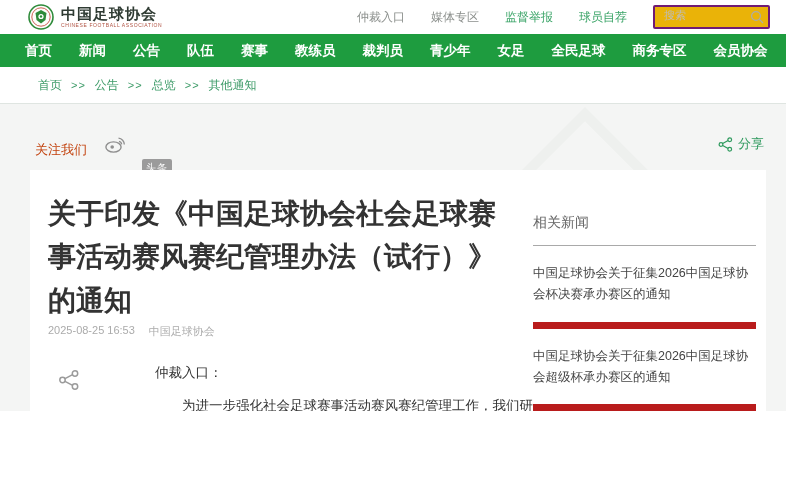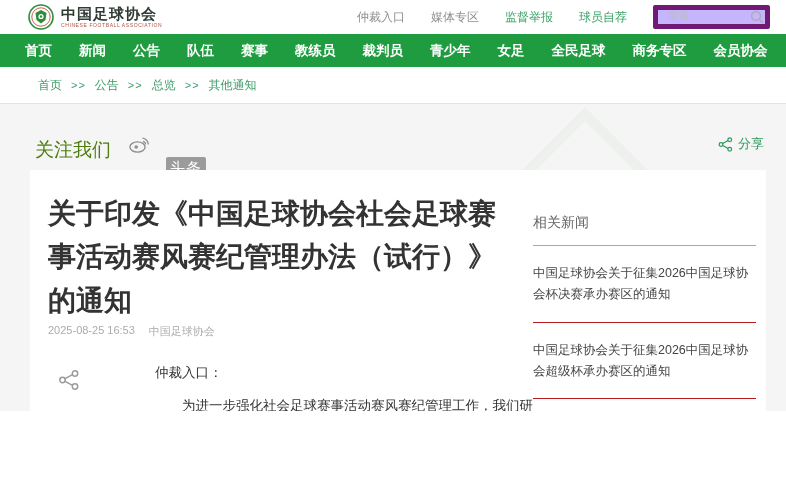--- a/index.html
+++ b/index.html
@@ -11,42 +11,42 @@
   .top-header { height: 34px; display: flex; align-items: center; justify-content: space-between; padding: 0 16px 0 28px; background: #fff; }
   .logo { display: flex; align-items: center; gap: 7px; }
   .logo-badge { width: 26px; height: 26px; }
   .logo-text-wrap { line-height: 1; }
   .logo-title { font-size: 15px; font-weight: bold; color: #2f3b33; letter-spacing: 1px; }
   .logo-sub { font-size: 5px; color: #b05242; letter-spacing: 0.6px; margin-top: 2px; }
   .top-links { display: flex; align-items: center; gap: 26px; }
   .top-link { font-size: 12px; color: #8b8f8c; text-decoration: none; cursor: pointer; }
   .top-link.hl { color: #3aa467; }
   .search-box { position: relative; width: 117px; height: 24px; }
-  .search-box input { width: 100%; height: 100%; border: 5px solid #701a75; background: #c4b5fd; border-radius: 2px; padding: 0 26px 4px 9px; font-size: 11px; color: #555; outline: none; font-family: inherit; }
+  .search-box input { width: 100%; height: 100%; border: 2px solid #701a75; background: #eab308; border-radius: 2px; padding: 0 26px 4px 9px; font-size: 11px; color: #555; outline: none; font-family: inherit; }
   .search-box input::placeholder { color: #bdbdbd; }
   .search-icon { position: absolute; right: 6px; top: 5px; width: 14px; height: 14px; cursor: pointer; }
 
   
   .main-nav { height: 33px; background: #1e9c3f; display: flex; align-items: center; gap: 27px; padding-left: 25px; white-space: nowrap; overflow: hidden; }
   .nav-item { color: #fff; font-size: 13.5px; font-weight: bold; text-decoration: none; cursor: pointer; flex: 0 0 auto; }
 
   
   .breadcrumb-bar { height: 37px; background: #fff; display: flex; align-items: center; padding-left: 38px; border-bottom: 1px solid #dfe5e1; }
   .breadcrumb { display: flex; align-items: center; gap: 9px; font-size: 12px; color: #3d9b68; }
   .crumb { color: #3d9b68; text-decoration: none; cursor: pointer; }
   .crumb-sep { color: #3d9b68; font-size: 11px; letter-spacing: 1px; }
 
   
   .content-area { position: relative; height: 395px; background: #f4f5f4; padding-top: 28px; }
   .ghost-diamond { position: absolute; left: 520px; top: 30px; width: 130px; height: 130px; border: 10px solid rgba(170,180,172,0.07); transform: rotate(45deg); }
 
   .follow-bar { display: flex; align-items: center; margin: 0 22px 14px 35px; height: 24px; }
-  .follow-label { font-size: 19px; color: #4d7c0f; margin-right: 18px; margin-top: 12px; }
+  .follow-label { font-size: 13px; color: #c2410c; margin-right: 18px; margin-top: 12px; }
   .weibo-icon { width: 21px; height: 18px; margin-right: 16px; cursor: pointer; }
-  .toutiao-badge { background: #9b9b9b; color: #fff; font-size: 15px; padding: 2px 4px; border-radius: 2px; cursor: pointer; letter-spacing: 1px; margin-top: 48px; }
+  .toutiao-badge { background: #9b9b9b; color: #fff; font-size: 10px; padding: 2px 4px; border-radius: 2px; cursor: pointer; letter-spacing: 1px; margin-top: 48px; }
   .follow-spacer { flex: 1; }
   .share-chip { display: flex; align-items: center; gap: 5px; cursor: pointer; }
   .share-chip-icon { width: 15px; height: 15px; }
   .share-chip-label { font-size: 13px; color: #2f9a5e; }
 
   
   .card { position: relative; display: flex; margin: 0 20px 0 30px; background: #fff; min-height: 333px; }
   .article { flex: 1 1 auto; padding: 22px 0 0 18px; }
   .article-title { font-size: 28px; font-weight: bold; color: #333; line-height: 1.55; max-width: 472px; }
   .article-meta { margin-top: 2px; font-size: 11px; color: #ababab; display: flex; gap: 14px; }
@@ -57,21 +57,21 @@
   .para-indent { text-indent: 2em; margin-top: 8px; }
   .attachment-line { margin-top: 26px; }
   .attachment-label { color: #333; }
   .attachment-link { color: #2b5fb0; text-decoration: underline; cursor: pointer; }
 
   
   .sidebar { flex: 0 0 233px; padding: 44px 10px 0 0; }
   .sidebar-title { font-size: 14px; font-weight: normal; color: #666; }
   .sidebar-rule { border: none; border-top: 1px solid #a9a9a9; margin-top: 13px; }
   .sidebar-list { list-style: none; }
-  .sidebar-item { padding: 17px 0 16px 0; border-bottom: 1px solid #b91c1c; font-size: 12.5px; color: #444; line-height: 1.7; cursor: pointer; }
+  .sidebar-item { padding: 17px 0 16px 0; border-bottom: 7px solid #b91c1c; font-size: 12.5px; color: #444; line-height: 1.7; cursor: pointer; }
   .sidebar-item:last-child { border-bottom: none; }
 
   
   .watermark { position: absolute; left: 233px; top: 420px; font-family: "DejaVu Serif", "Liberation Serif", serif; font-size: 52px; letter-spacing: 2px; line-height: 1.2; background: linear-gradient(105deg, #f5b8c4 0%, #eab2cc 35%, #b9a8e8 65%, #f0b6c6 100%); -webkit-background-clip: text; background-clip: text; color: transparent; opacity: 0.62; pointer-events: none; z-index: 5; white-space: nowrap; }
 </style>
 </head>
 <body>
 
 <div class="page">
 

